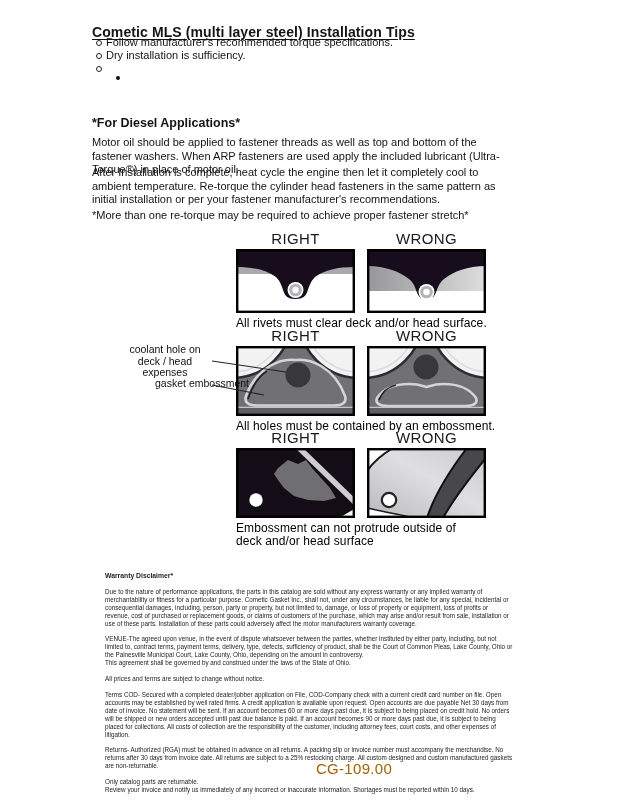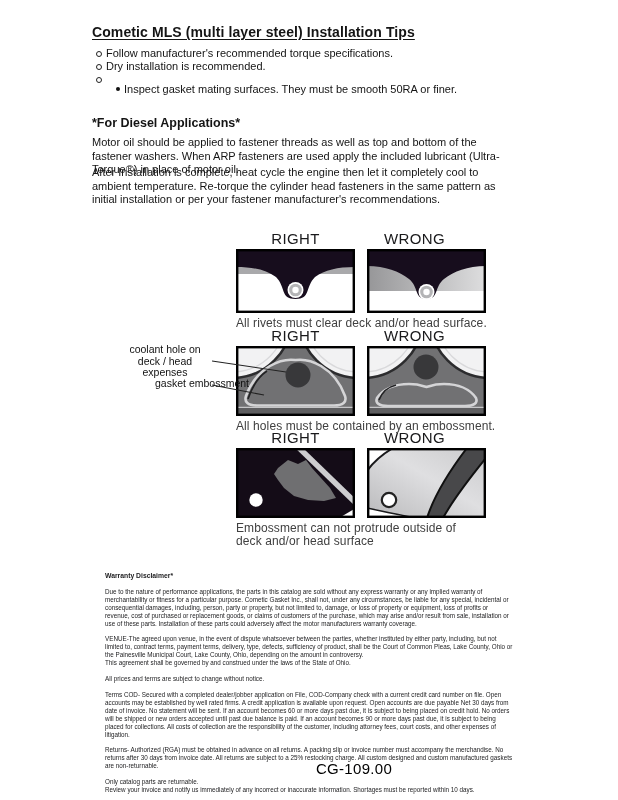--- a/index.html
+++ b/index.html
@@ -6,60 +6,60 @@
   .page{position:relative;width:618px;height:800px;background:#ffffff;overflow:hidden;
         font-family:"Liberation Sans", sans-serif;color:#141414;border-radius:14px;}
   .abs{position:absolute;}
   .doc-title{font-size:14px;font-weight:bold;text-decoration:underline;text-underline-offset:2px;letter-spacing:.1px;}
   .body-txt{font-size:11px;line-height:13.5px;}
   .bullet-row{display:flex;align-items:flex-start;font-size:11px;line-height:13px;}
   .ocircle{display:inline-block;width:4px;height:4px;border:1px solid #222;border-radius:50%;margin:4px 4px 0 0;flex:0 0 auto;}
   .dot{display:inline-block;width:4px;height:4px;background:#111;border-radius:50%;margin:4px 4px 0 0;flex:0 0 auto;}
   .sub{margin-left:20px;}
   .sec-head{font-size:12.5px;font-weight:bold;}
-  .fig-labels{display:flex;}
+  .fig-labels{display:flex;gap:12px;}
   .fig-labels div{width:119px;text-align:center;font-size:15px;letter-spacing:.4px;color:#19191b;}
   .fig-boxes{display:flex;gap:12px;margin-top:2px;}
-  .fig-caption{font-size:12px;margin-top:3px;color:#404040;letter-spacing:.1px;}
+  .fig-caption{font-size:12px;margin-top:3px;color:#000000;letter-spacing:.1px;}
   .ann{font-size:10.5px;line-height:11.5px;text-align:right;width:94px;color:#111;}
   .disc{font-size:6.3px;line-height:7.9px;color:#1c1c1e;width:409px;}
   .disc .hd{font-size:6.8px;font-weight:bold;margin-bottom:8px;}
   .disc p{margin:0 0 8px 0;}
   .disc p.tight{margin:0;}
-  .footer-code{font-size:15px;color:#000000;letter-spacing:.3px;width:200px;text-align:center;}
+  .footer-code{font-size:15px;color:#a16207;letter-spacing:.3px;width:200px;text-align:center;}
   svg{display:block;}
 </style>
 </head>
 <body>
 
 <div class="page">
 
   <div class="abs doc-title" style="left:92px;top:24px;">Cometic MLS (multi layer steel) Installation Tips</div>
 
-  <div class="abs" style="left:96px;top:47px;width:440px;text-align:center;">
+  <div class="abs" style="left:96px;top:36px;width:440px;text-align:center;">
     <div class="bullet-row">
       <span class="ocircle"></span>
       <span>Follow manufacturer's recommended torque specifications.</span>
     </div>
     <div class="bullet-row">
       <span class="ocircle"></span>
-      <span>Dry installation is recommended.</span>
+      <span>Dry installation is sufficiency.</span>
     </div>
     <div class="bullet-row">
       <span class="ocircle"></span>
     </div>
     <div class="bullet-row sub">
       <span class="dot"></span>
-      <span>Inspect gasket mating surfaces.  They must be smooth 50RA or finer.</span>
     </div>
   </div>
 
   <div class="abs sec-head" style="left:92px;top:116px;text-align:right;">*For Diesel Applications*</div>
   <div class="abs body-txt" style="left:92px;top:136px;width:420px;">Motor oil should be applied to fastener threads as well as top and bottom of the fastener washers. When ARP fasteners are used apply the included lubricant (Ultra-Torque®) in place of motor oil.</div>
   <div class="abs body-txt" style="left:92px;top:166px;width:424px;">After Installation is complete, heat cycle the engine then let it completely cool to ambient temperature. Re-torque the cylinder head fasteners in the same pattern as initial installation or per your fastener manufacturer's recommendations.</div>
+  <div class="abs body-txt" style="left:92px;top:209px;width:430px;">*More than one re-torque may be required to achieve proper fastener stretch*</div>
 
   <div class="abs" style="left:236px;top:230px;">
     <div class="fig-labels">
       <div>RIGHT</div>
       <div>WRONG</div>
     </div>
     <div class="fig-boxes">
       <svg width="119" height="64" viewBox="0 0 119 64">
         <rect width="119" height="64" fill="#fff"></rect>
         <rect x="0" y="17" width="119" height="8" fill="#a9a9ab"></rect>

